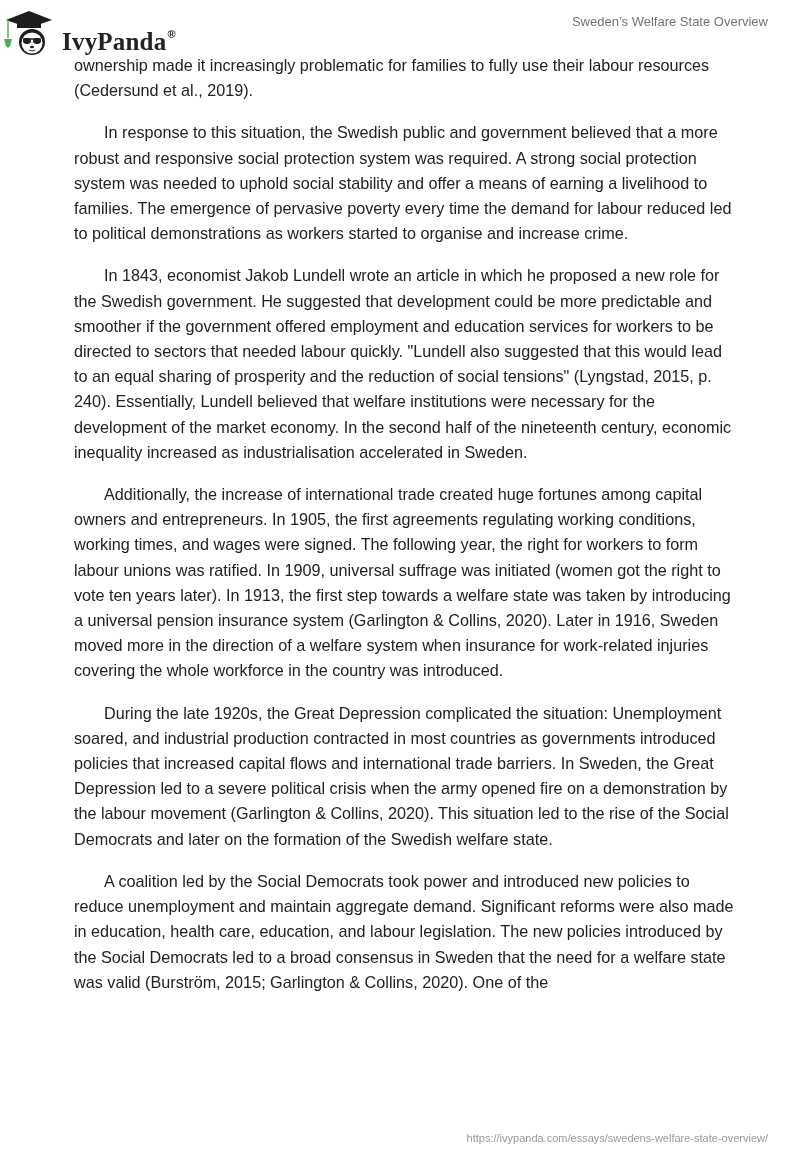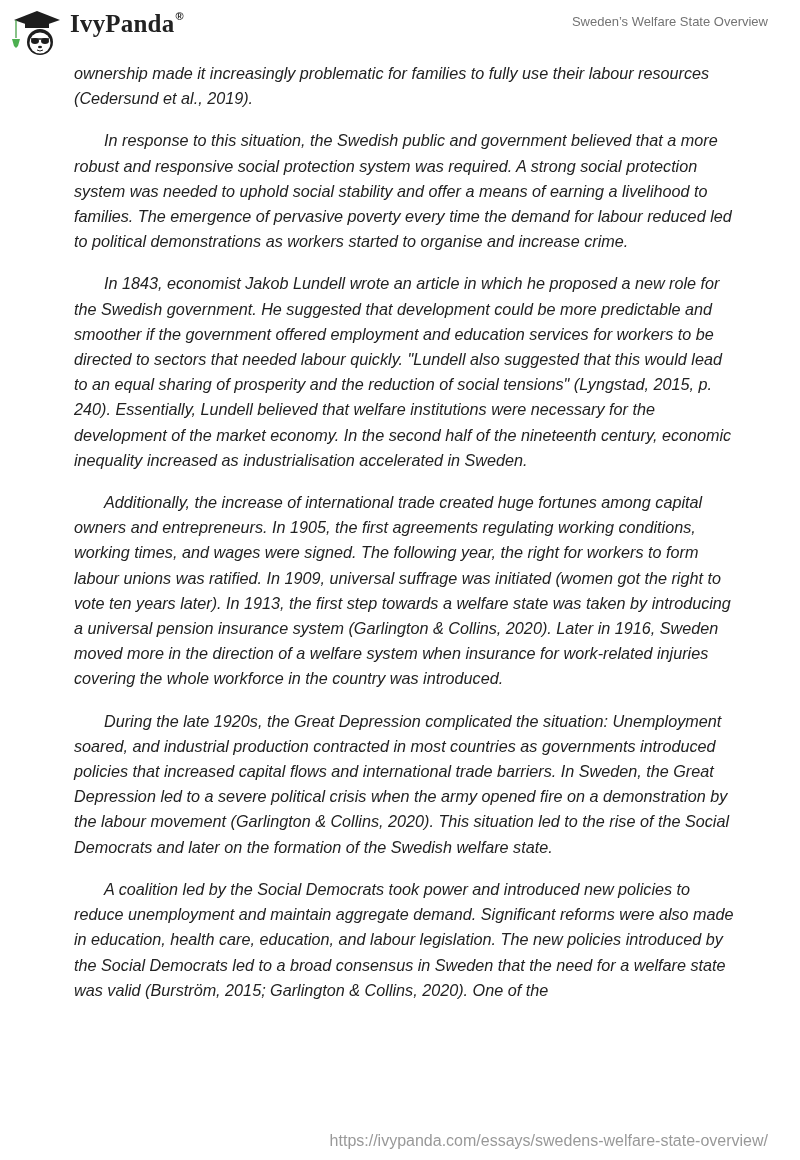--- a/index.html
+++ b/index.html
@@ -1,28 +1,28 @@
 <!DOCTYPE html>
 <html><head>
   <meta charset="utf-8">
   <style>
     html, body { margin: 0; padding: 0; background: #ffffff; }
     body { width: 800px; height: 1160px; position: relative; overflow: hidden;
       font-family: "Liberation Sans", sans-serif; color: #222222; }
     .header { position: absolute; top: 0; left: 0; width: 800px; height: 56px; }
-    .logo { position: absolute; left: 8px; top: 8px; display: flex; align-items: flex-start; }
+    .logo { position: absolute; left: 0; top: 8px; display: flex; align-items: flex-end; }
     .logo svg { width: 58px; height: 48px; }
     .brand { font-family: "Liberation Serif", serif; font-weight: bold; font-size: 25px; color: #222;
       margin-left: 4px; margin-top: 2px; letter-spacing: 0.2px; }
     .brand sup { font-size: 11px; font-family: "Liberation Sans", sans-serif; vertical-align: 12px; margin-left: 1px; }
     .doc-title { position: absolute; right: 32px; top: 14px; font-size: 13px; color: #737373; }
-    .content { position: absolute; left: 74px; top: 61px; width: 660px; font-style: italic; }
+    .content { position: absolute; left: 74px; top: 53px; width: 660px; }
     .content p { margin: 0 0 17px 0; font-size: 16.2px; line-height: 25.2px; color: #222; }
     .content p.indent { text-indent: 30px; }
-    .footer-url { position: absolute; right: 32px; top: 1132px; font-size: 16px; color: #999999; }
+    .footer-url { position: absolute; right: 32px; top: 1132px; font-size: 11px; color: #999999; }
   </style>
 </head>
 <body>
 
 <div class="header">
   <div class="logo">
     <svg viewBox="0 0 58 48">
 
       <polygon points="6,12 29,3 52,12 29,20" fill="#1e1e1e"></polygon>
       <rect x="17" y="14" width="24" height="6" fill="#1e1e1e"></rect>

